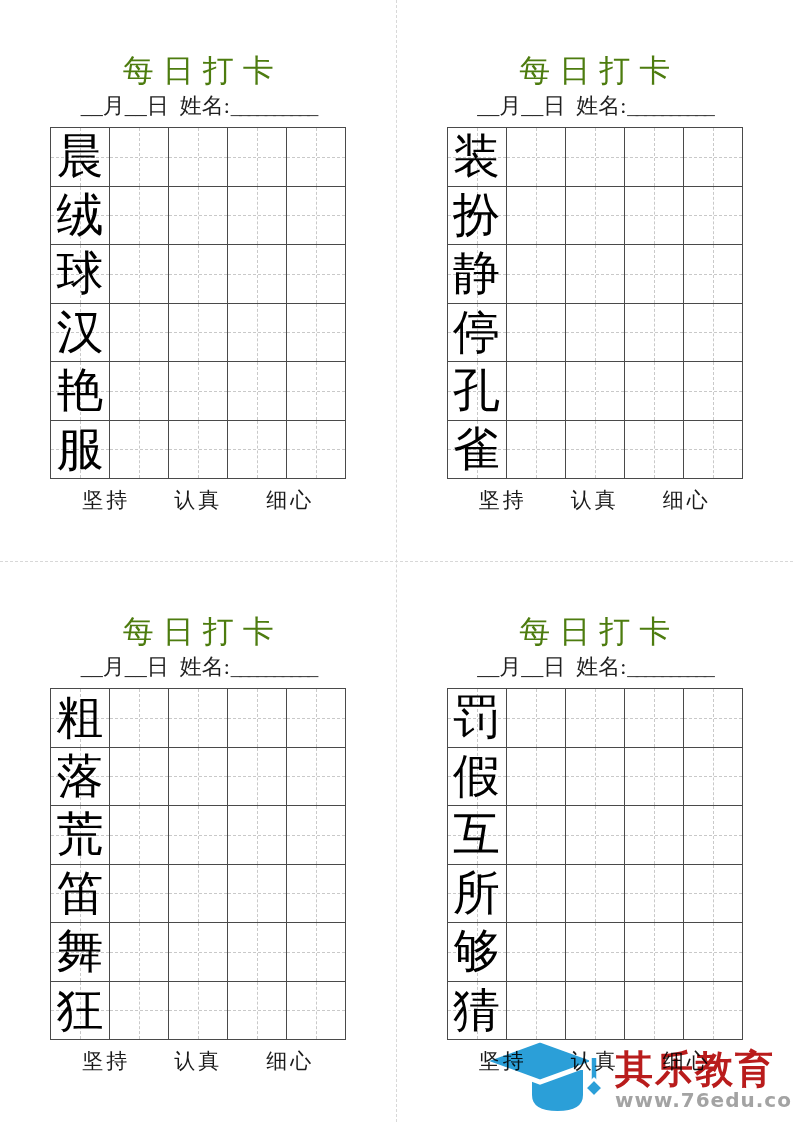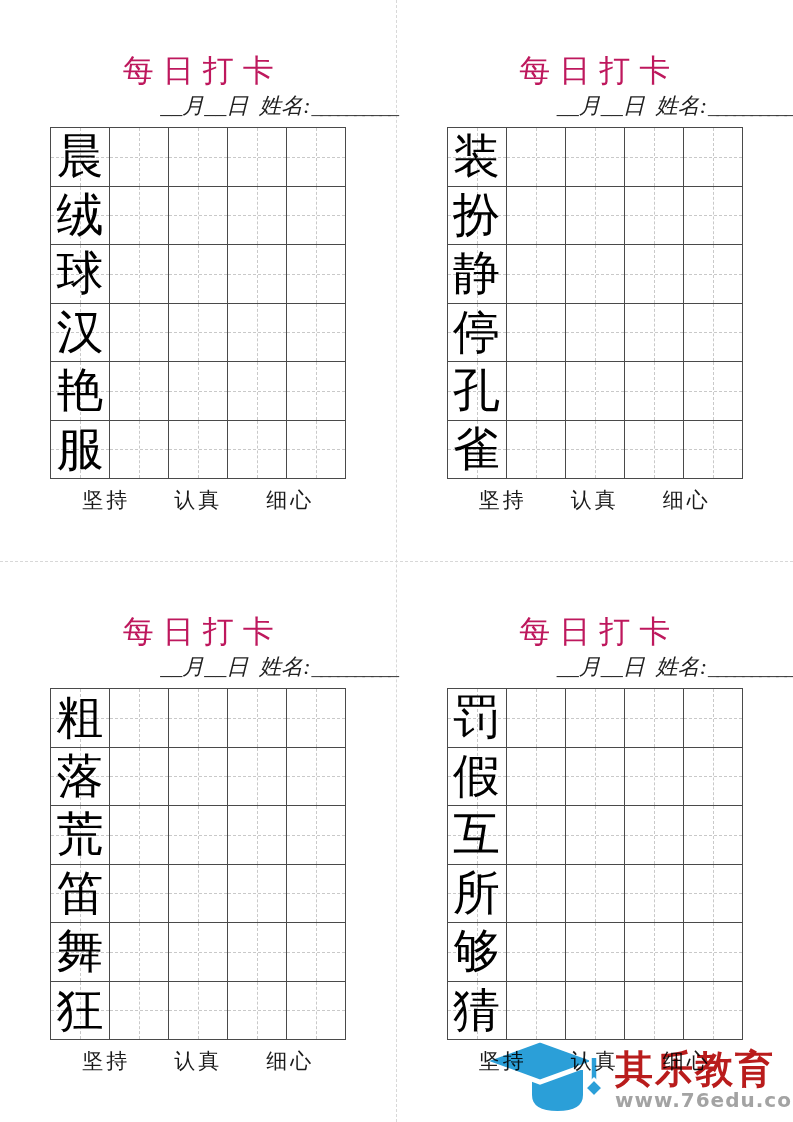--- a/index.html
+++ b/index.html
@@ -8,23 +8,23 @@
   
   .cut-v{position:absolute;top:0;bottom:0;left:395.5px;width:0;border-left:1px dashed #d8d8d8;}
   .cut-h{position:absolute;left:0;right:0;top:560.5px;height:0;border-top:1px dashed #d8d8d8;}
   
   .q{position:absolute;width:396.5px;height:561px;}
   .q.top-left{left:0;top:0}
   .q.top-right{left:396.5px;top:0}
   .q.bottom-left{left:0;top:561px}
   .q.bottom-right{left:396.5px;top:561px}
   .title{position:absolute;top:52px;left:0;right:0;text-align:center;
-         font-size:31px;line-height:38px;letter-spacing:9px;padding-left:9px;color:#be185d;}
-  .dateline{position:absolute;top:92px;left:0;right:0;text-align:right;white-space:nowrap;
-            font-size:22px;line-height:28px;color:#202020;font-style:italic;}
+         font-size:31px;line-height:38px;letter-spacing:9px;padding-left:9px;color:#4d7c0f;}
+  .dateline{position:absolute;top:92px;left:0;right:0;text-align:center;white-space:nowrap;
+            font-size:22px;line-height:28px;color:#202020;}
   .dateline .nl{margin-left:11px;}
   .dateline .blank{letter-spacing:-2.5px;margin-left:1px;color:#3d3d3d;}
   .grid{position:absolute;top:127px;left:50px;display:grid;
         grid-template-columns:repeat(5,59px);grid-auto-rows:58.5px;
         border-top:1px solid #4a4a4a;border-left:1px solid #4a4a4a;background:#fff;}
   .cell{position:relative;border-right:1px solid #4a4a4a;border-bottom:1px solid #4a4a4a;box-sizing:border-box;}
   .cell::before{content:"";position:absolute;top:0;bottom:0;left:50%;width:0;border-left:1px dashed #c9c9c9;}
   .cell::after{content:"";position:absolute;left:0;right:0;top:50%;height:0;border-top:1px dashed #c9c9c9;}
   .char{position:absolute;inset:0;z-index:1;display:flex;align-items:center;justify-content:center;
         font-size:47px;color:#000;}

